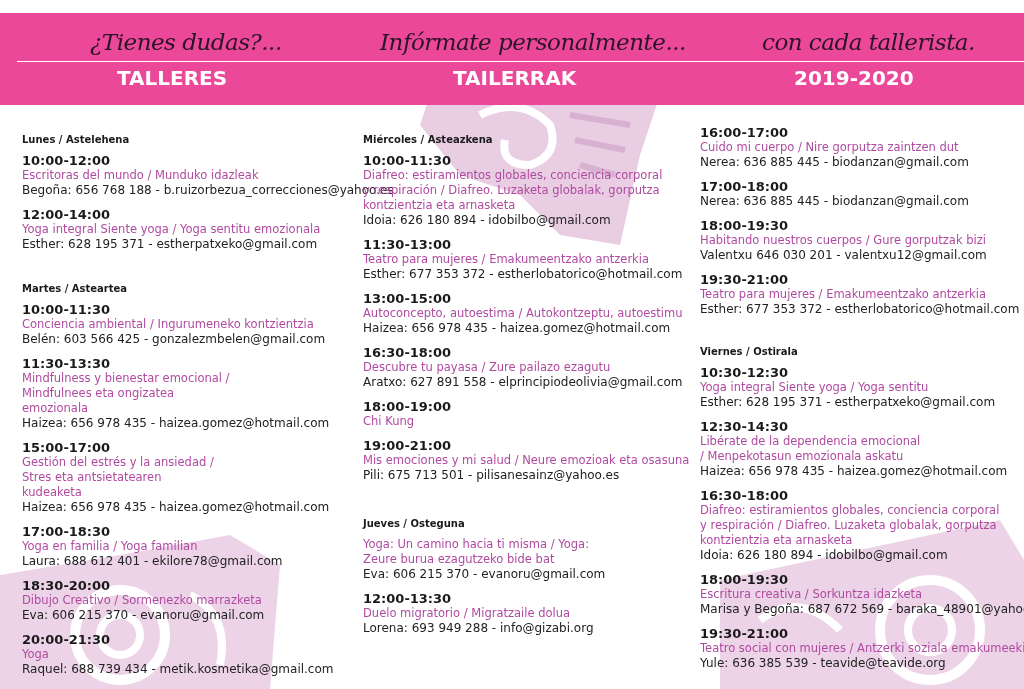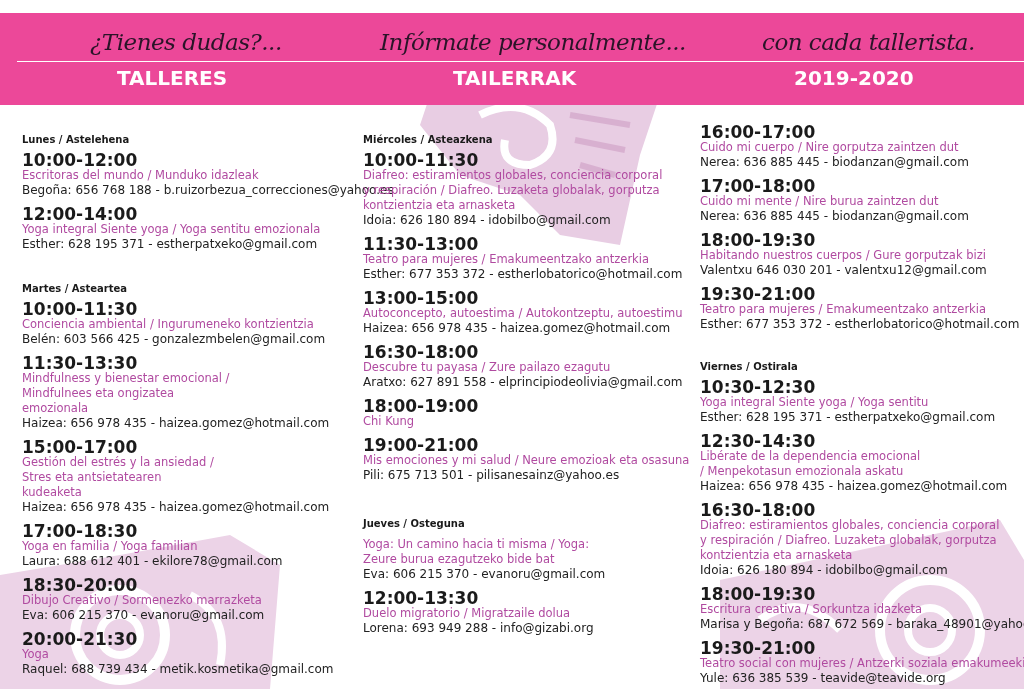--- a/index.html
+++ b/index.html
@@ -26,21 +26,21 @@
     position: absolute; top: 53px;
     font-family: "DejaVu Sans", sans-serif; font-weight: bold;
     font-size: 20px; color: #ffffff; white-space: nowrap;
   }
   .deco { position: absolute; pointer-events: none; }
   .col { position: absolute; top: 122px; }
   .day {
     font-weight: bold; font-size: 10px; color: #1a1a1a; margin: 12px 0 8px 0; white-space: nowrap;
   }
   .slot { margin-bottom: 9px; }
-  .time { font-weight: bold; font-size: 17px; color: #1a1a1a; line-height: 15px; }
+  .time { font-weight: bold; font-size: 13px; color: #1a1a1a; line-height: 15px; }
   .name { font-size: 11.5px; color: #b04aa0; line-height: 15px; }
   .contact { font-size: 12px; color: #222; line-height: 15px; white-space: nowrap; }
   .daygap { height: 10px; }
 </style>
 </head>
 <body>
 
 <svg class="deco" style="left:400px;top:95px" width="270" height="150" viewBox="0 0 270 150">
   <path d="M30 0 L260 0 L240 60 L220 150 L160 140 L120 100 L60 80 L20 30 Z" fill="#e8cde3"></path>
   <path d="M80 20 Q120 0 150 30 Q160 60 130 70 Q100 70 105 45" fill="none" stroke="#ffffff" stroke-width="8"></path>
@@ -162,21 +162,20 @@
 </div>
 
 <div class="col" style="left:700px;width:320px;top:125px">
   <div class="slot">
     <div class="time">16:00-17:00</div>
     <div class="name">Cuido mi cuerpo / Nire gorputza zaintzen dut</div>
     <div class="contact">Nerea: 636 885 445 - biodanzan@gmail.com</div>
   </div>
   <div class="slot">
     <div class="time">17:00-18:00</div>
-    <div class="name">Cuido mi mente / Nire burua zaintzen dut</div>
     <div class="contact">Nerea: 636 885 445 - biodanzan@gmail.com</div>
   </div>
   <div class="slot">
     <div class="time">18:00-19:30</div>
     <div class="name">Habitando nuestros cuerpos / Gure gorputzak bizi</div>
     <div class="contact">Valentxu 646 030 201 - valentxu12@gmail.com</div>
   </div>
   <div class="slot">
     <div class="time">19:30-21:00</div>
     <div class="name">Teatro para mujeres / Emakumeentzako antzerkia</div>

